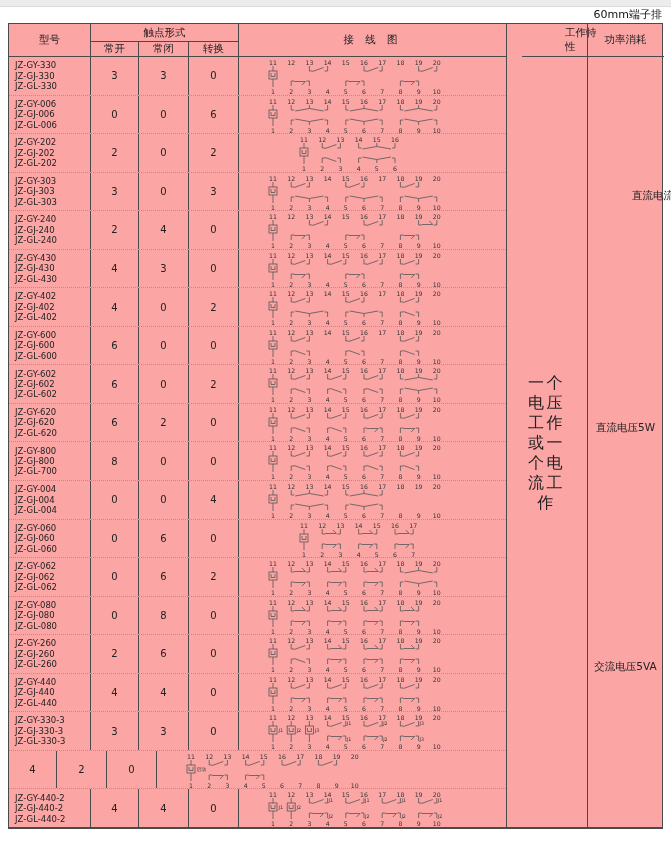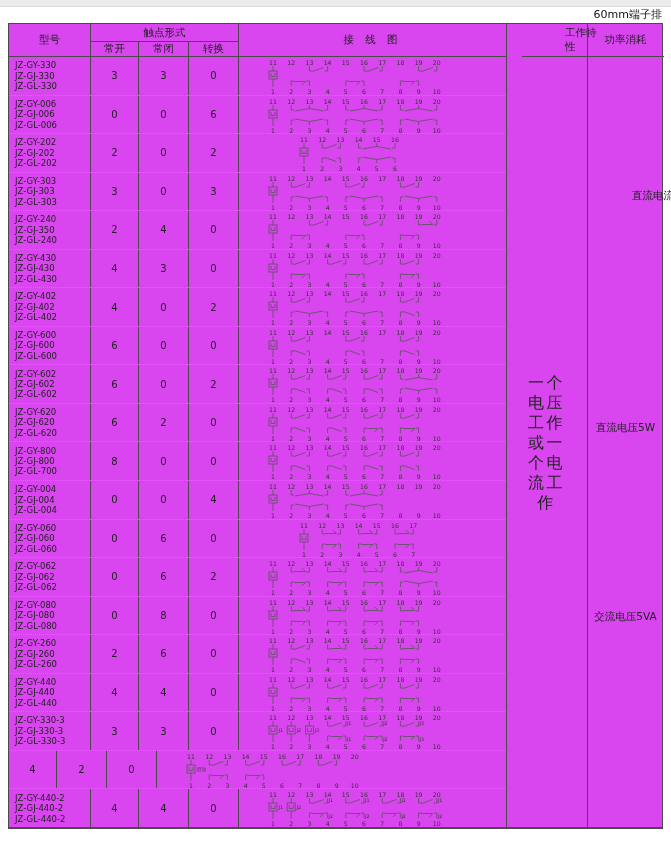--- a/index.html
+++ b/index.html
@@ -4,21 +4,21 @@
 <style>
   html,body{margin:0;padding:0;}
   body{
     width:671px;height:844px;position:relative;background:#ffffff;
     font-family:"DejaVu Sans","Liberation Sans",sans-serif;color:#222;
     overflow:hidden;
   }
   .topbar{position:absolute;left:0;top:0;width:671px;height:6px;background:#ececec;border-bottom:1px solid #dcdcdc;}
   .corner-label{position:absolute;top:7px;right:9px;font-size:11px;color:#111;}
   .tbl{position:absolute;left:8px;top:23px;width:655px;height:806px;box-sizing:border-box;
-       border:1px solid #4a4a4a;border-bottom-width:2px;background:#d946ef;}
+       border:1px solid #4a4a4a;border-bottom-width:2px;background:#fca5a5;}
   .hdr{position:absolute;box-sizing:border-box;display:flex;align-items:center;justify-content:center;
        font-size:10.5px;color:#222;border-right:1px solid #4a4a4a;border-bottom:1px solid #4a4a4a;}
   .h-model{left:0;top:0;width:82px;height:33px;}
   .h-contact{left:82px;top:0;width:148px;height:18px;}
   .h-no{left:82px;top:18px;width:48px;height:15px;}
   .h-nc{left:130px;top:18px;width:50px;height:15px;}
   .h-co{left:180px;top:18px;width:50px;height:15px;}
   .h-diagram{left:230px;top:0;width:267px;height:33px;border-right:none;letter-spacing:4px;}
   .h-work{left:513px;top:0;width:81px;height:33px;border-right:none;padding-left:43px;}
   .h-power{left:578px;top:0;width:77px;height:33px;border-right:none;}
@@ -31,21 +31,21 @@
   .c-models{width:82px;display:flex;flex-direction:column;justify-content:center;padding-left:6px;
             font-size:8.5px;line-height:10.4px;color:#222;white-space:nowrap;}
   .c-num{display:flex;align-items:center;justify-content:center;font-size:10px;color:#222;}
   .n1{width:48px;} .n2{width:50px;} .n3{width:50px;}
   .c-diag{width:267px;border-right:none;}
   .c-diag svg{display:block;}
   .workcell{position:absolute;left:497px;top:33px;width:81px;height:771px;
             display:flex;align-items:center;justify-content:center;}
   .workcell .wtext{width:44px;font-size:16px;line-height:20px;letter-spacing:2.5px;text-align:center;color:#222;}
   .plabel{position:absolute;left:578px;width:77px;text-align:center;font-size:10.5px;color:#222;}
-  .p1{top:165px;margin-left:36px;} .p2{top:397px;} .p3{top:586px;}
+  .p1{top:165px;margin-left:36px;} .p2{top:397px;} .p3{top:636px;}
 </style>
 </head>
 <body>
 
 <div class="topbar"></div>
 <div class="corner-label">60mm端子排</div>
 
 <div class="tbl">
   <div class="hdr h-model">型号</div>
   <div class="hdr h-contact">触点形式</div>
@@ -269,21 +269,21 @@
             <path d="M161.39999999999998 29 V24 H164.39999999999998" fill="none" stroke="#555" stroke-width="0.8"></path>
             <path d="M197.79999999999998 29 V24 H194.79999999999998" fill="none" stroke="#555" stroke-width="0.8"></path>
             <path d="M179.6 29 V25.5" fill="none" stroke="#555" stroke-width="0.8"></path>
             <path d="M179.6 25.5 L165.39999999999998 23 M179.6 25.5 L193.79999999999998 23" fill="none" stroke="#555" stroke-width="0.8"></path>
           </svg>
         </div>
       </div>
       <div class="row">
         <div class="c c-models">
           <div>JZ-GY-240</div>
-          <div>JZ-GJ-350</div>
+          <div>JZ-GJ-240</div>
           <div>JZ-GL-240</div>
         </div>
         <div class="c c-num n1">2</div>
         <div class="c c-num n2">4</div>
         <div class="c c-num n3">0</div>
         <div class="c c-diag">
           <svg width="267" height="38" viewBox="0 0 267 38">
             <text x="34" y="7.5" font-size="6.2" fill="#333" text-anchor="middle" font-family="DejaVu Sans,sans-serif">11</text>
             <text x="52.2" y="7.5" font-size="6.2" fill="#333" text-anchor="middle" font-family="DejaVu Sans,sans-serif">12</text>
             <text x="70.4" y="7.5" font-size="6.2" fill="#333" text-anchor="middle" font-family="DejaVu Sans,sans-serif">13</text>

